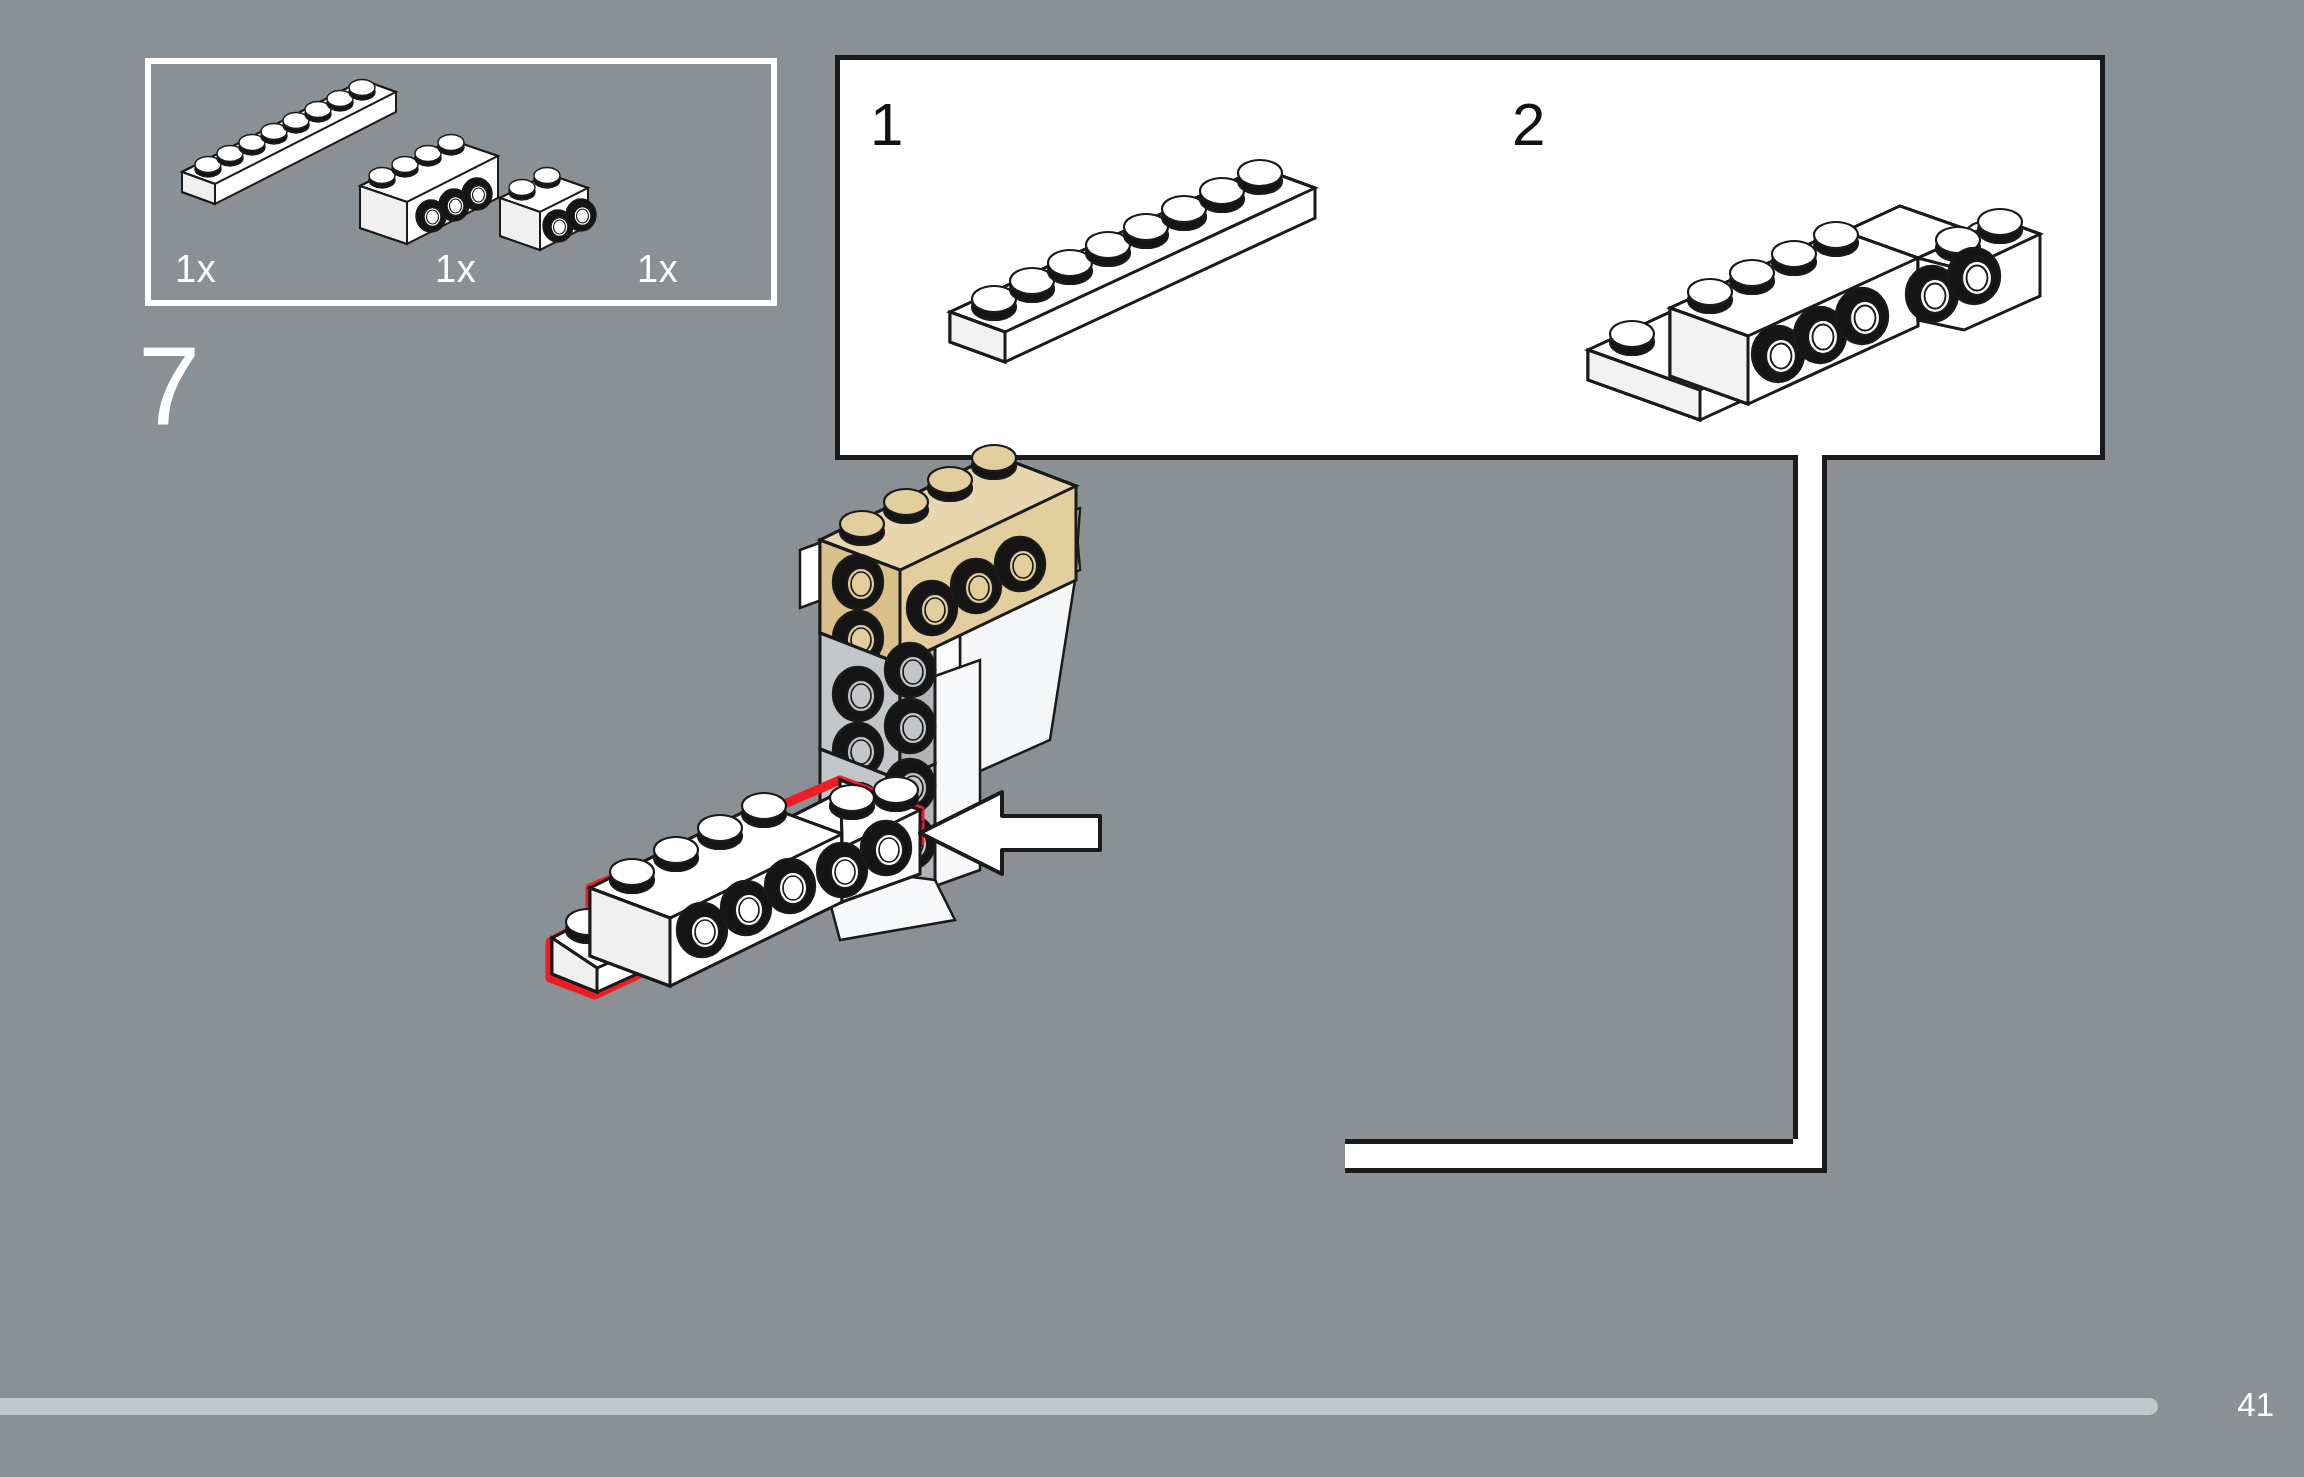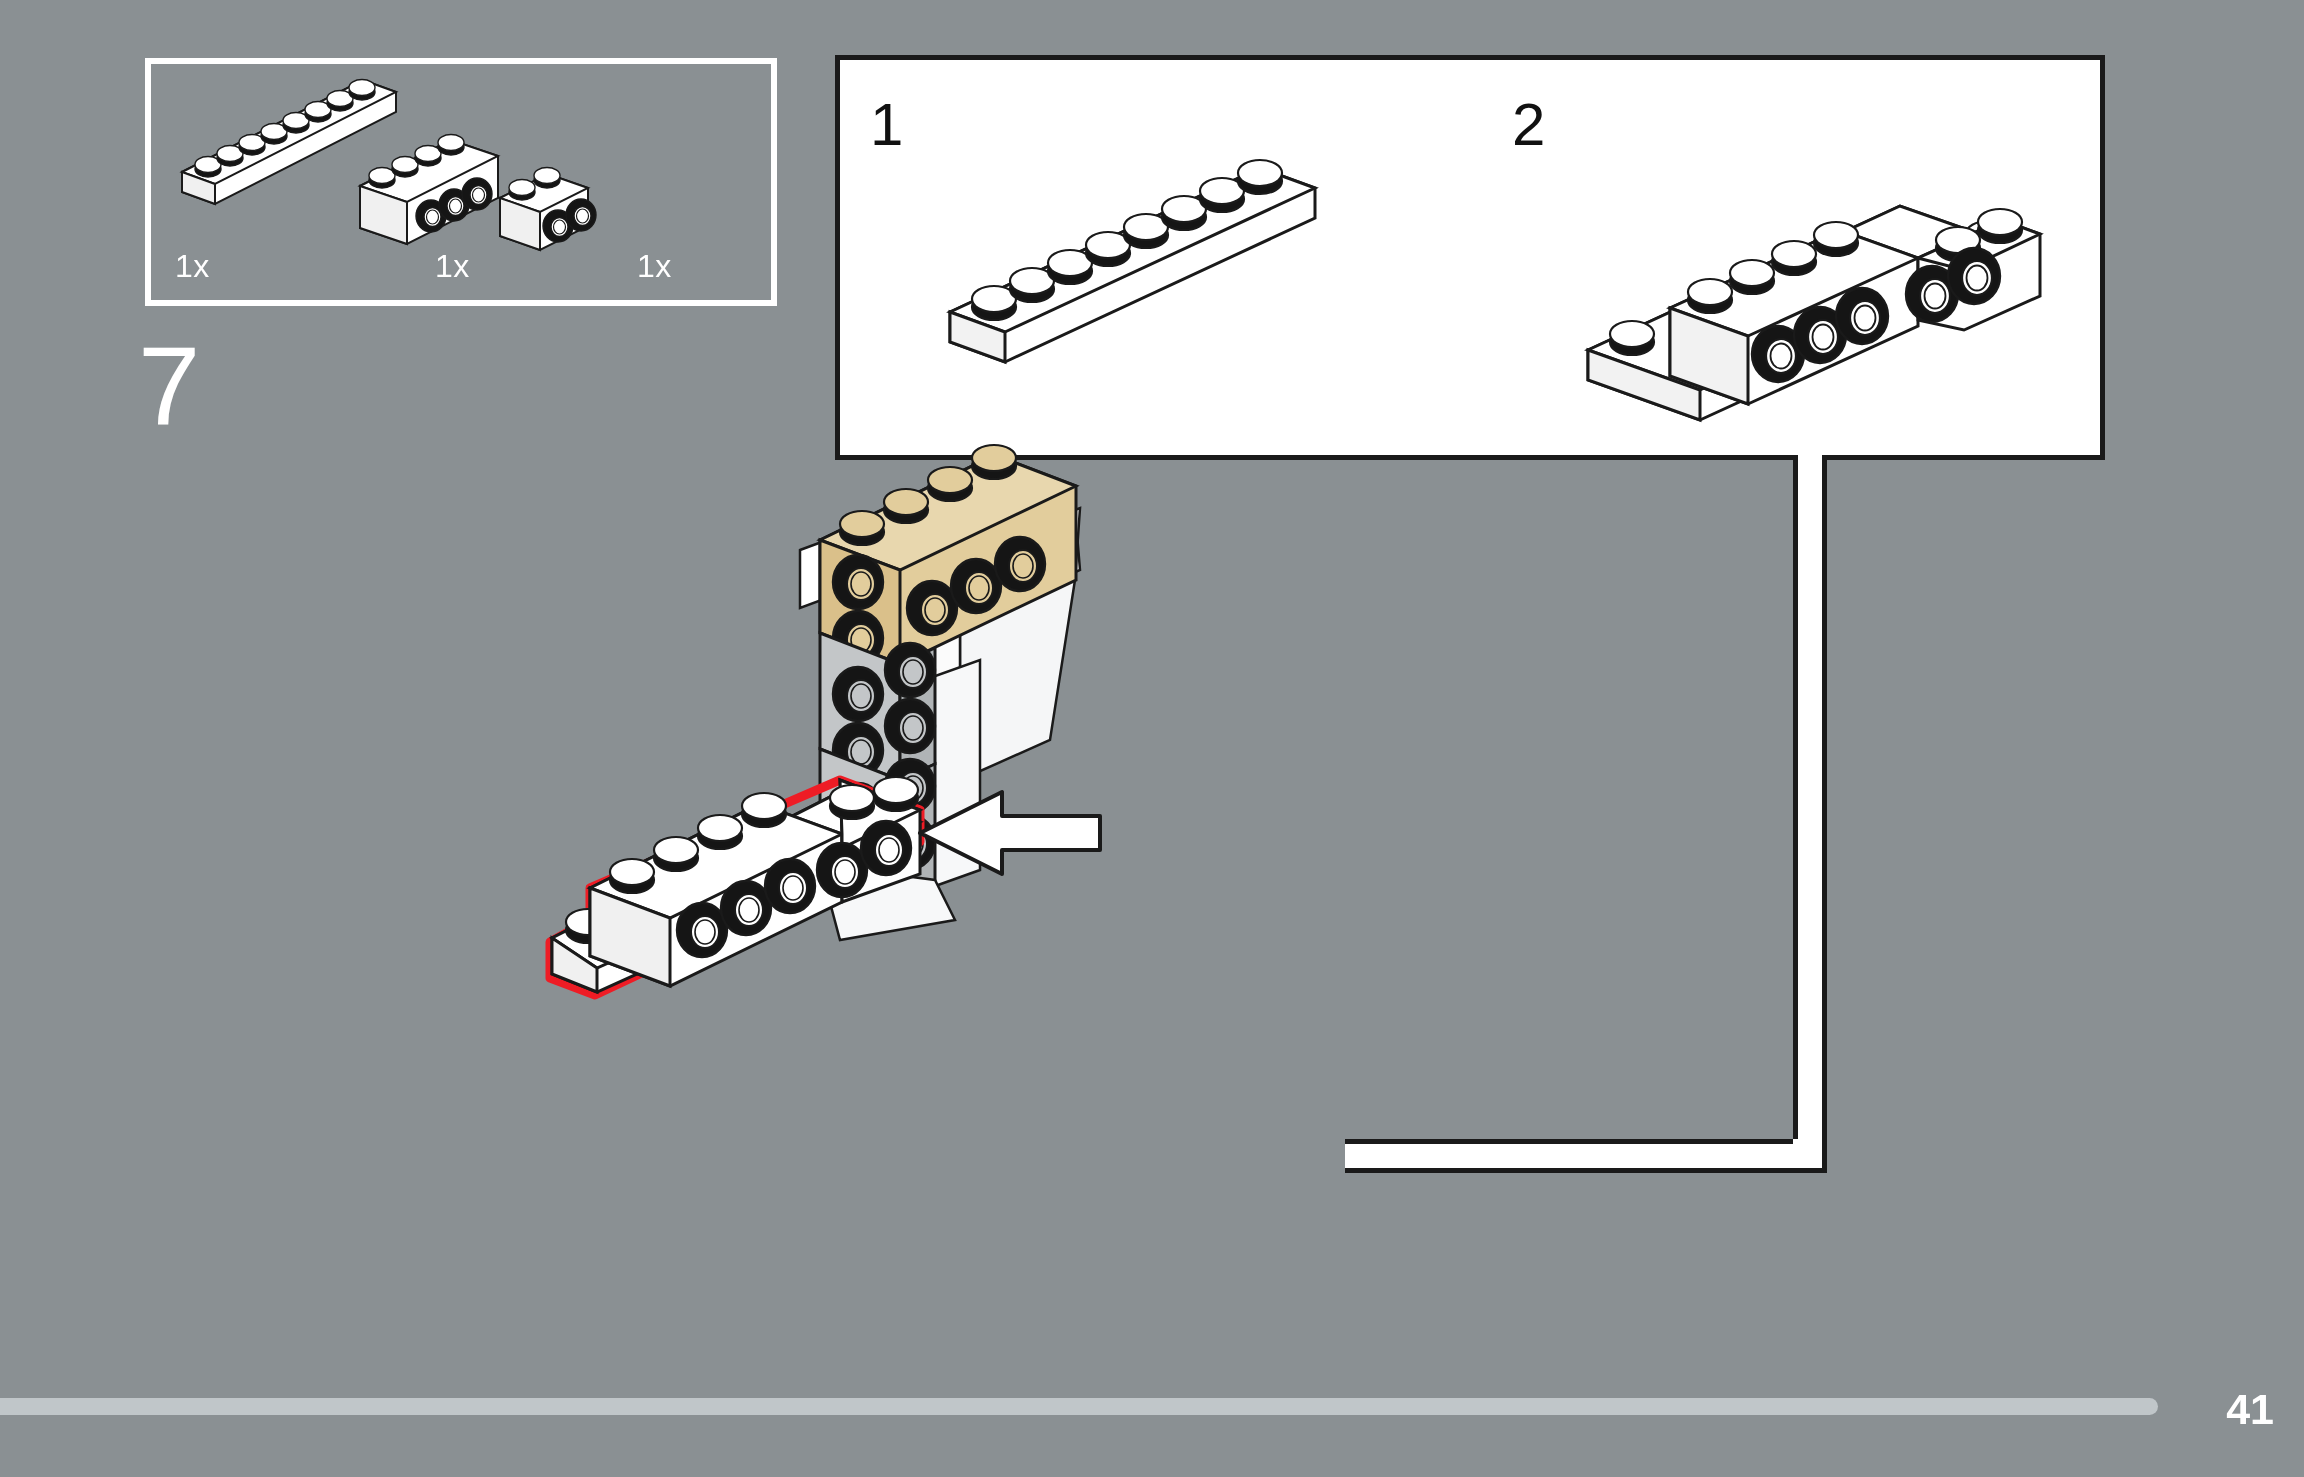--- a/index.html
+++ b/index.html
@@ -14,21 +14,21 @@
 
   
   #parts-box {
     left: 145px; top: 58px; width: 632px; height: 248px;
     border: 6px solid #ffffff;
     background: transparent;
     box-sizing: border-box;
   }
   .qty-label {
     color: #ffffff;
-    font-size: 32px;
+    font-size: 38px;
     font-family: "Liberation Sans", sans-serif;
     letter-spacing: 0.5px;
     white-space: nowrap;
   }
 
   
   #step-number {
     left: 138px; top: 330px;
     color: #ffffff;
     font-size: 112px;
@@ -76,24 +76,23 @@
 
   
   #footer-bar {
     left: 0px; top: 1398px; width: 2158px; height: 17px;
     background: #c0c6c9;
     border-radius: 0 9px 9px 0;
   }
   #page-number {
     right: 30px; top: 1388px;
     color: #ffffff;
-    font-size: 43px;
+    font-size: 33px;
     line-height: 1;
     font-family: "Liberation Sans", sans-serif;
-    font-weight: bold;
   }
 
   
   svg { display: block; overflow: visible; }
 </style>
 </head>
 <body>
 
 <div class="abs" id="parts-box"></div>
 

